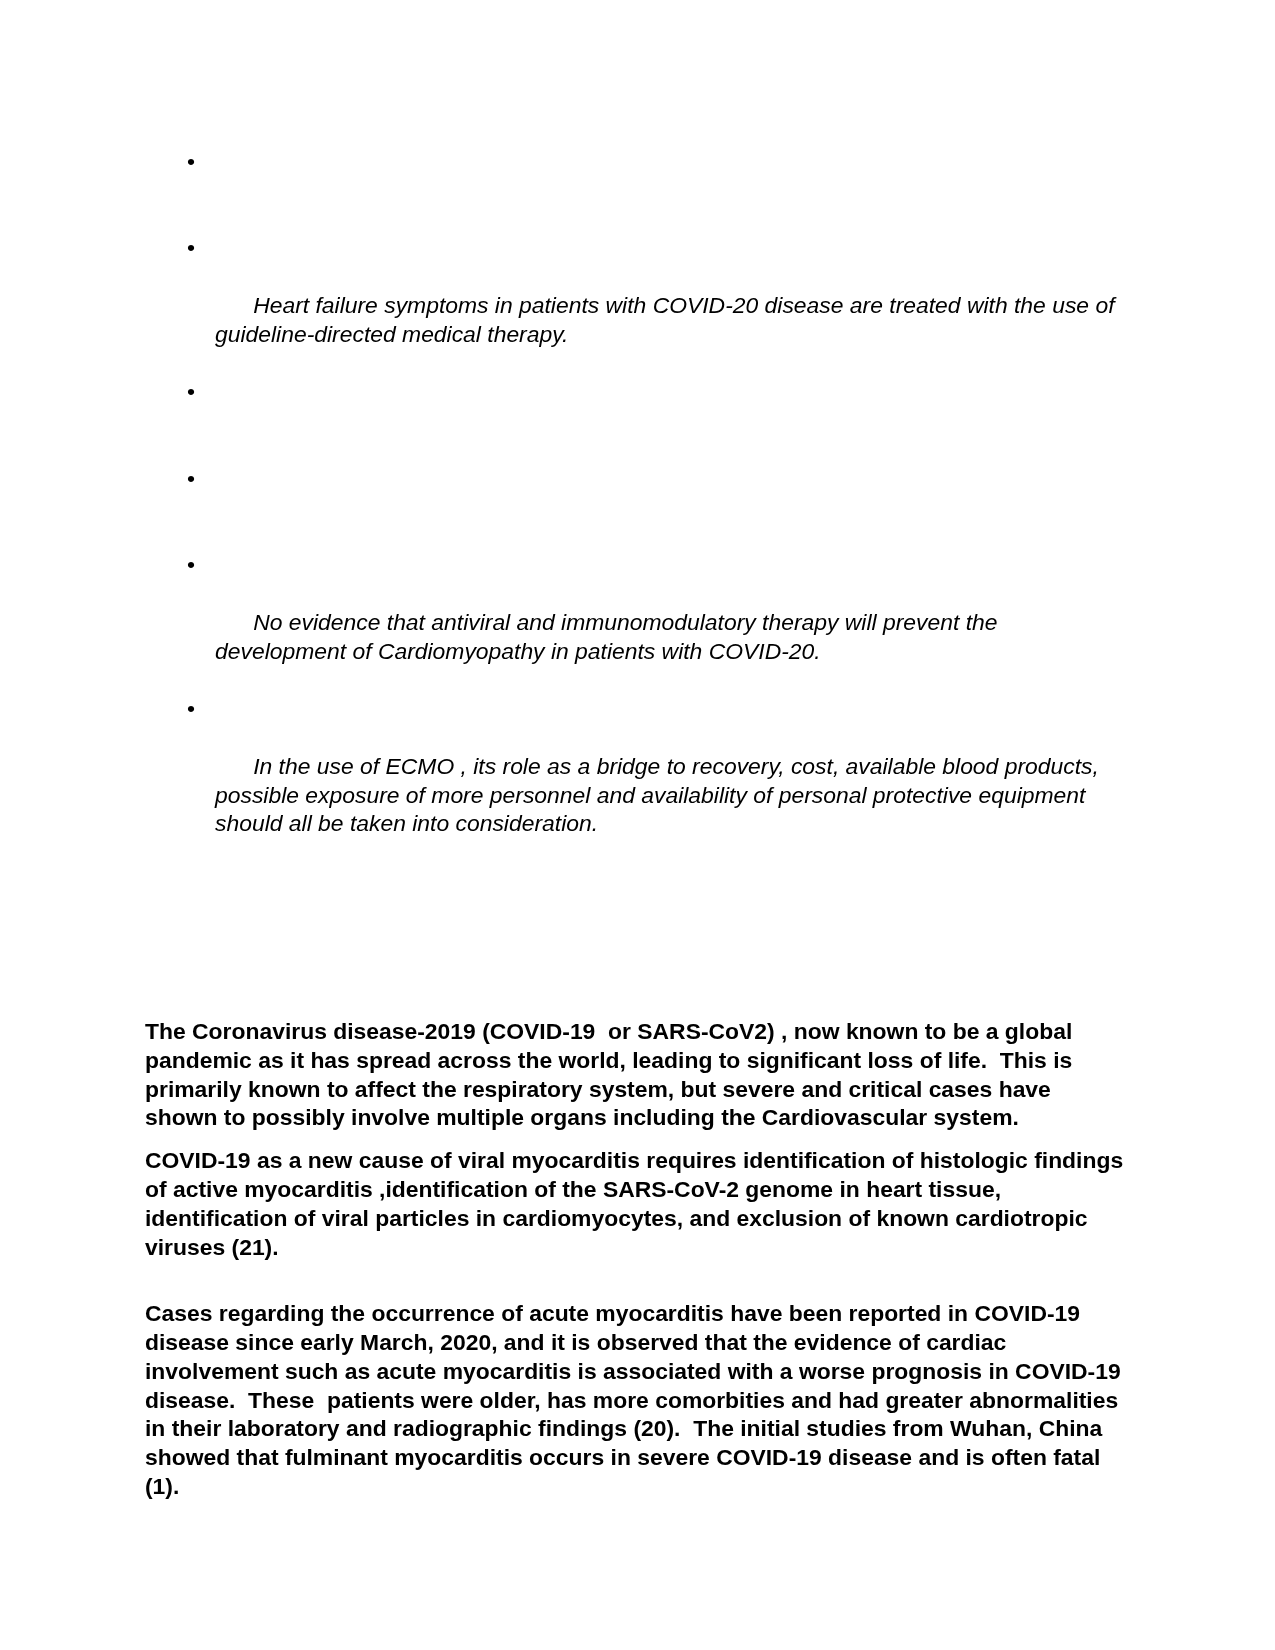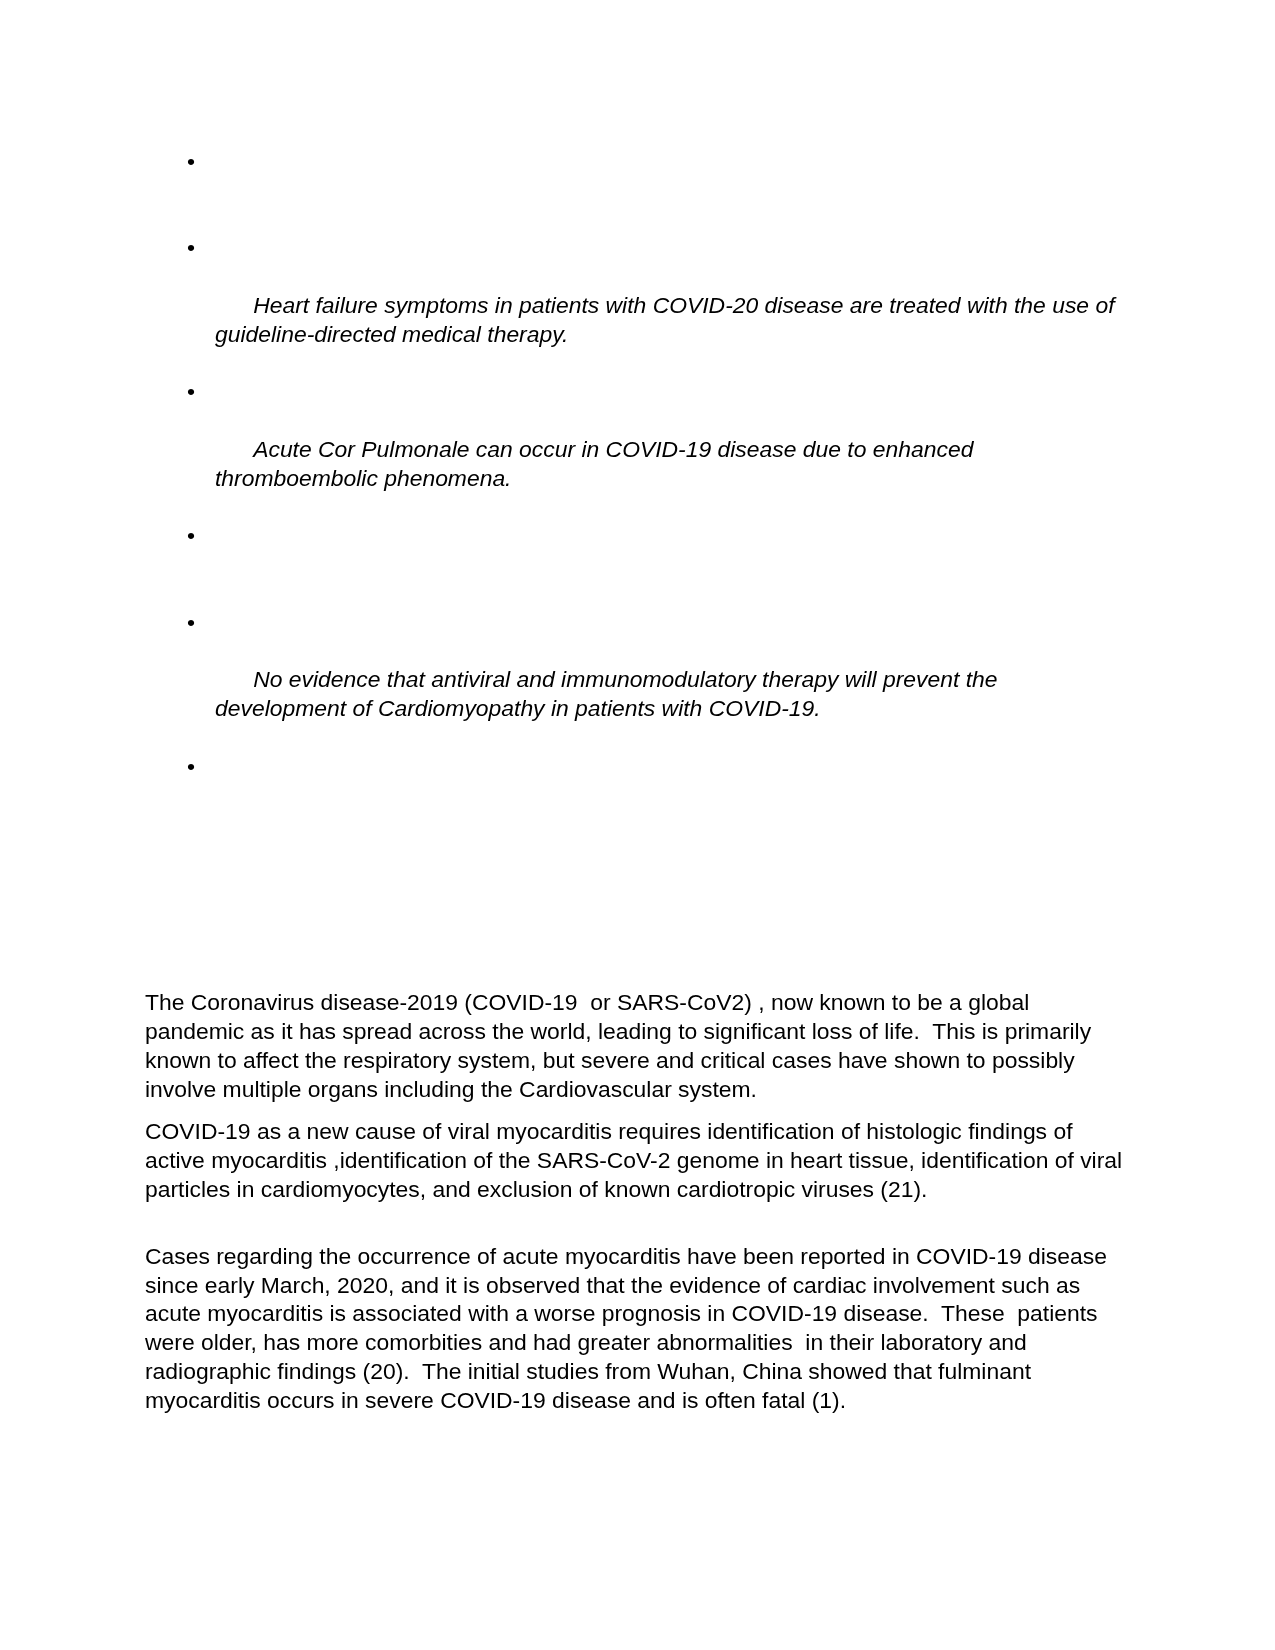--- a/index.html
+++ b/index.html
@@ -33,51 +33,52 @@
   }
   ul.bullets li .marker {
     position: absolute;
     left: 42px;
     top: 0;
     font-style: normal;
   }
   p.para {
     margin: 0 0 14px 0;
     white-space: pre-wrap;
+    font-weight: bold;
   }
   p.para.gap-after {
     margin-bottom: 38px;
   }
 </style>
 </head>
 <body>
 
 <div class="page">
 
   <ul class="bullets">
     <li>
       <span class="marker">•</span>
     </li>
     <li>
       <span class="marker">•</span>
       <span>Heart failure symptoms in patients with COVID-20 disease are treated with the use of guideline-directed medical therapy.</span>
     </li>
     <li>
       <span class="marker">•</span>
-      <span>Acute Cor Pulmonale can occur in COVID-19 disease due to enhanced thromboembolic phenomena.</span>
     </li>
     <li>
       <span class="marker">•</span>
     </li>
     <li>
       <span class="marker">•</span>
-      <span>No evidence that antiviral and immunomodulatory therapy will prevent the development of Cardiomyopathy in patients with COVID-19.</span>
+      <span>No evidence that antiviral and immunomodulatory therapy will prevent the development of Cardiomyopathy in patients with COVID-20.</span>
     </li>
     <li>
       <span class="marker">•</span>
+      <span>In the use of ECMO , its role as a bridge to recovery, cost, available blood products, possible exposure of more personnel and availability of personal protective equipment should all be taken into consideration.</span>
     </li>
   </ul>
 
   <p class="para">The Coronavirus disease-2019 (COVID-19  or SARS-CoV2) , now known to be a global pandemic as it has spread across the world, leading to significant loss of life.  This is primarily known to affect the respiratory system, but severe and critical cases have shown to possibly involve multiple organs including the Cardiovascular system.</p>
   <p class="para gap-after">COVID-19 as a new cause of viral myocarditis requires identification of histologic findings of active myocarditis ,identification of the SARS-CoV-2 genome in heart tissue, identification of viral particles in cardiomyocytes, and exclusion of known cardiotropic viruses (21).</p>
   <p class="para">Cases regarding the occurrence of acute myocarditis have been reported in COVID-19 disease since early March, 2020, and it is observed that the evidence of cardiac involvement such as acute myocarditis is associated with a worse prognosis in COVID-19 disease.  These  patients were older, has more comorbities and had greater abnormalities  in their laboratory and radiographic findings (20).  The initial studies from Wuhan, China showed that fulminant myocarditis occurs in severe COVID-19 disease and is often fatal (1).</p>
 
 </div>
 
 </body></html>

